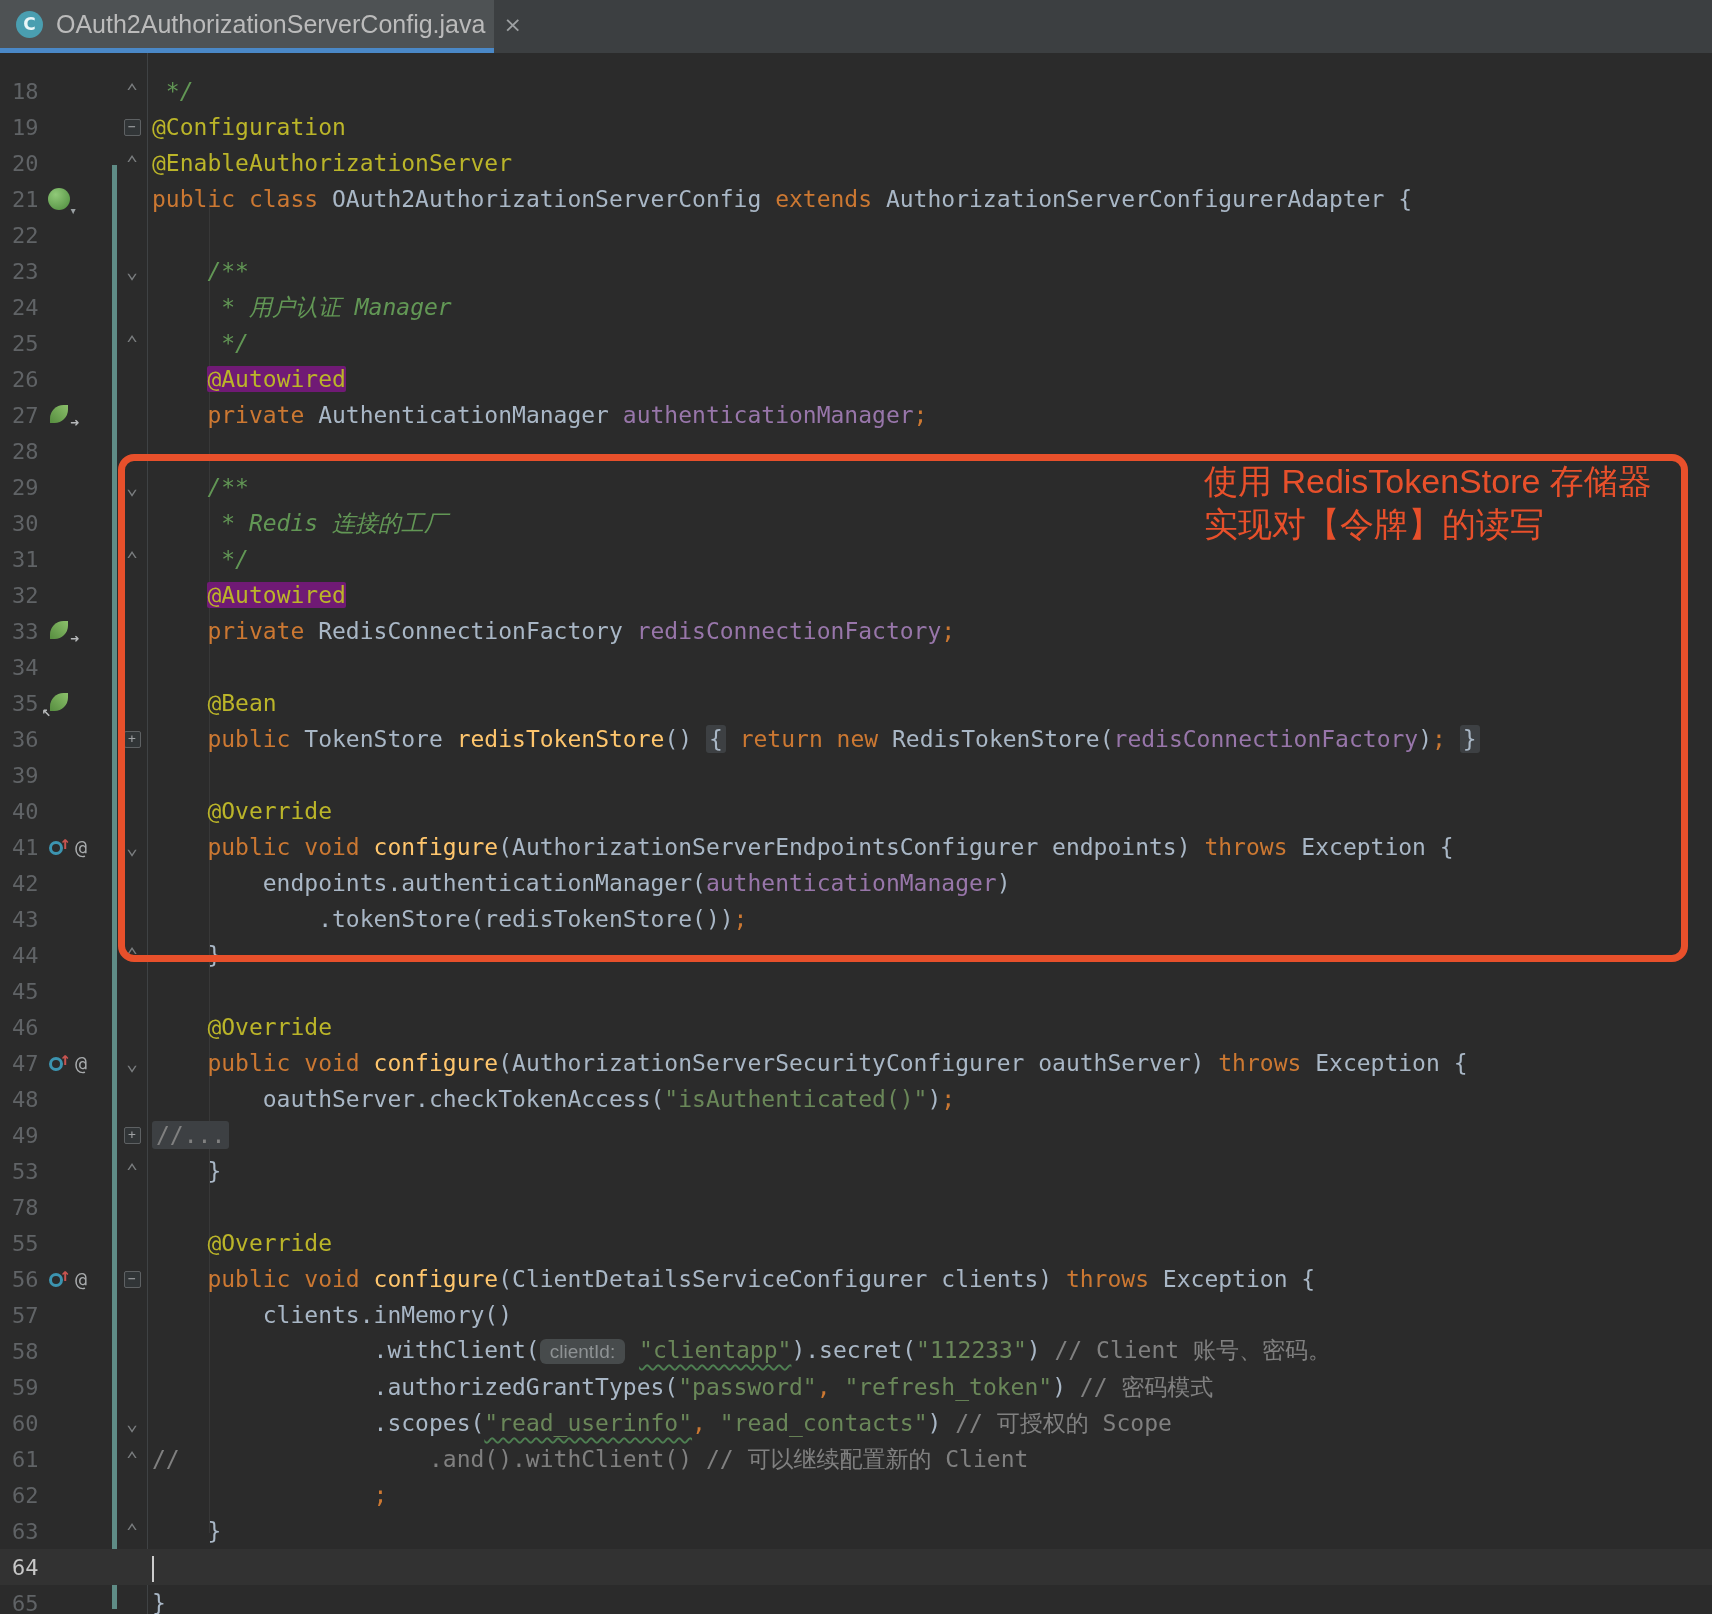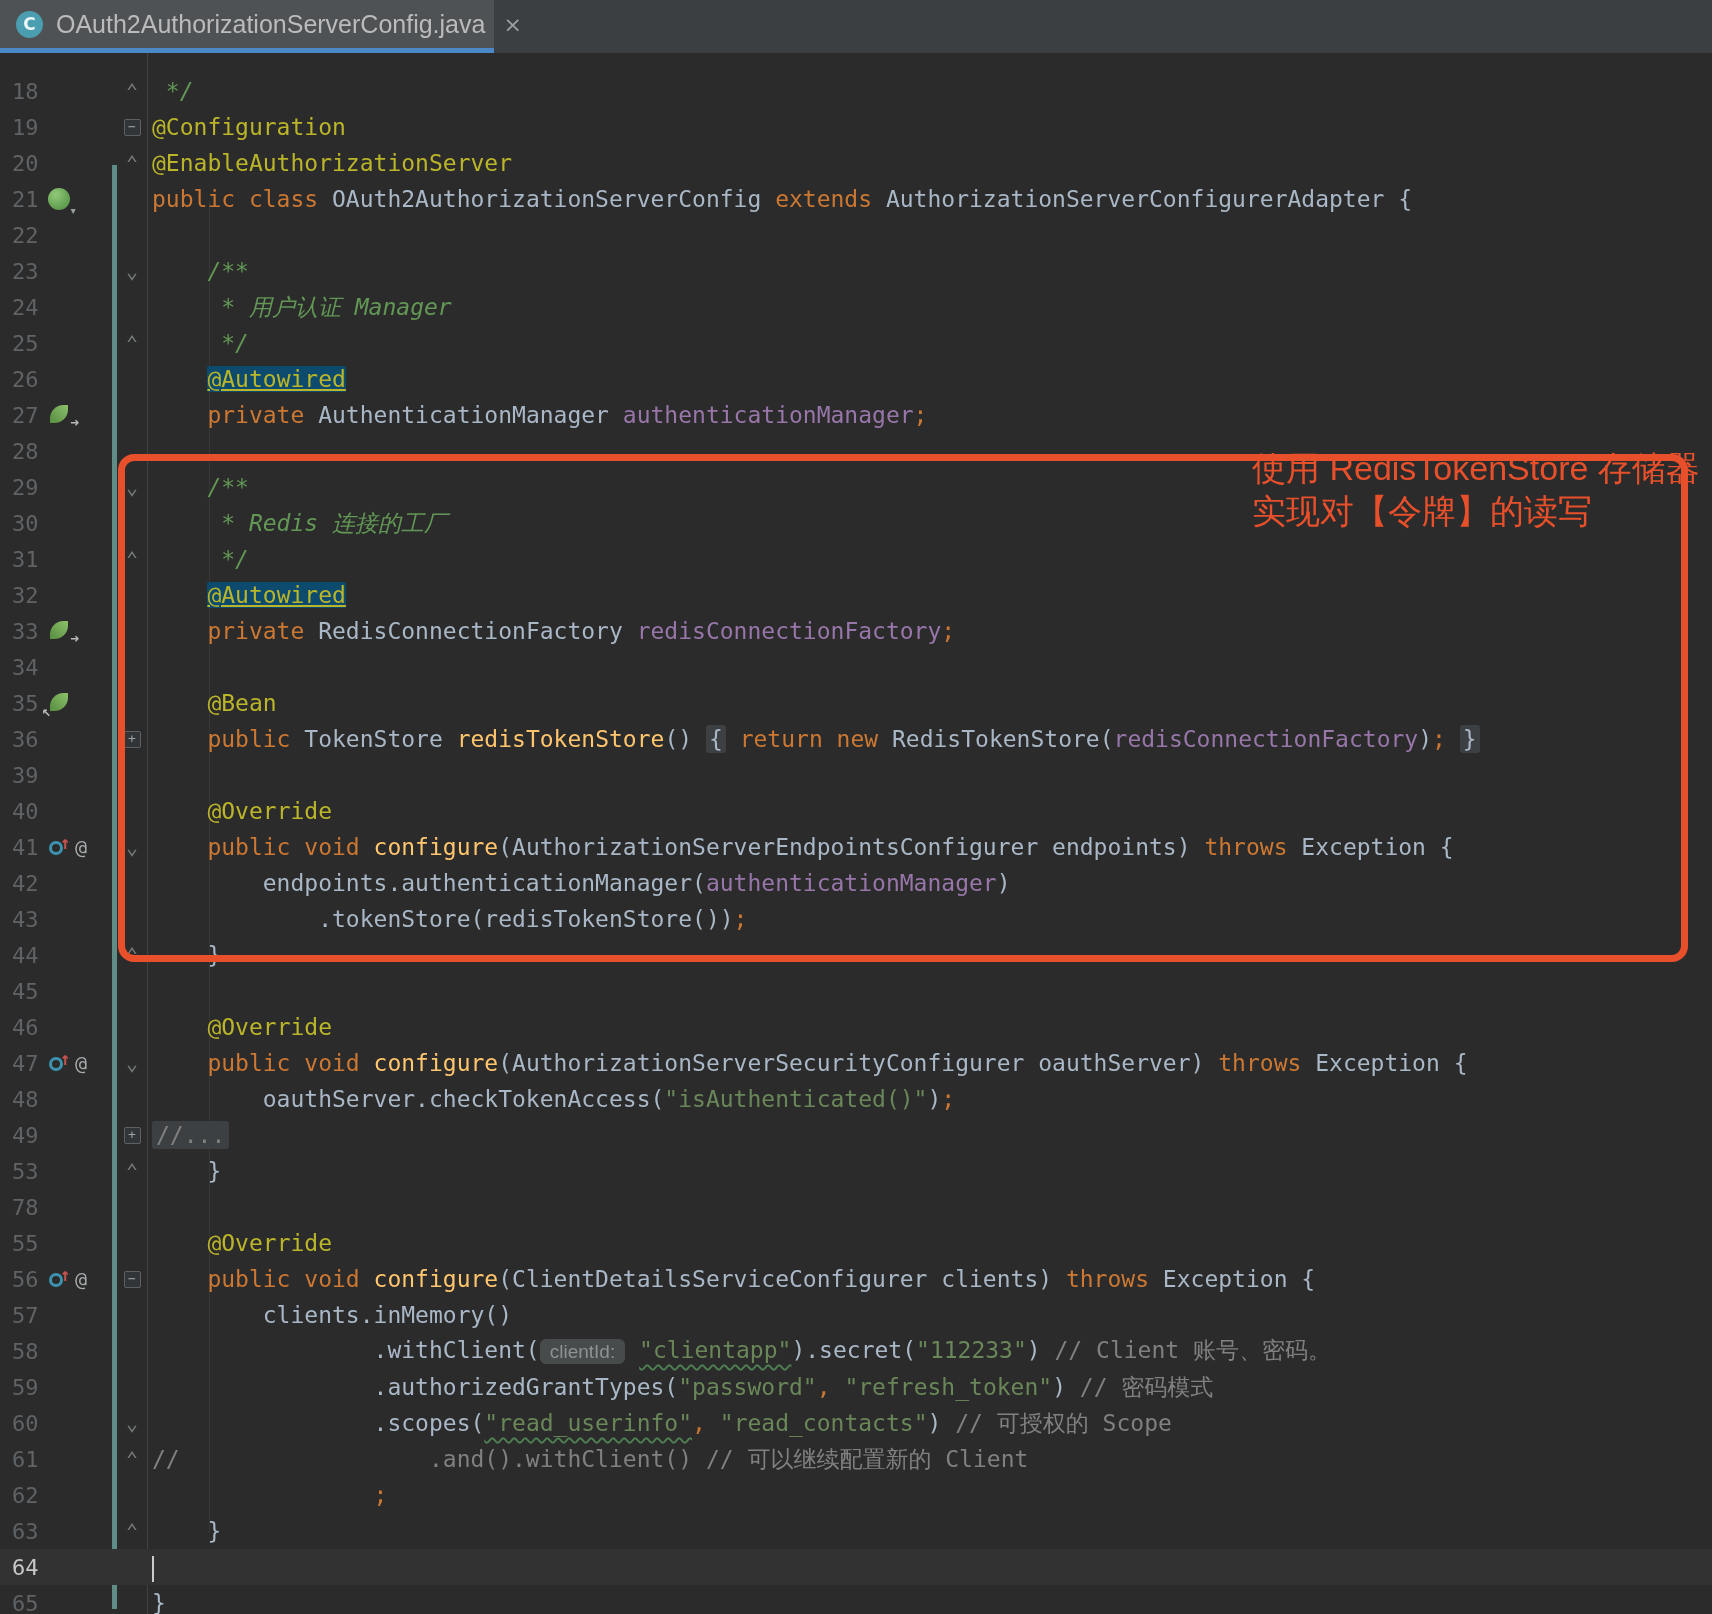--- a/index.html
+++ b/index.html
@@ -27,21 +27,21 @@
   .foldcol{width:40px;flex:none;display:flex;align-items:center;justify-content:center;
            color:#7A7D7F;font-size:20px;}
   .fbox{display:inline-block;width:15px;height:15px;border:1px solid #5E6163;border-radius:2px;
         color:#9FA2A4;font-size:13px;line-height:14px;text-align:center;background:#313537;}
   .code{white-space:pre;font-size:23px;line-height:36px;color:#A9B7C6;}
 
   
   .k{color:#CC7832;} .a{color:#BBB529;} .t{color:#A9B7C6;}
   .d{color:#629755;font-style:italic;} .s{color:#6A8759;} .f{color:#9876AA;}
   .m{color:#FFC66D;} .c{color:#808080;} .p{color:#CC7832;}
-  .hl{color:#BBB529;background:#0c4a6e;border-radius:2px;text-decoration:underline;}
+  .hl{color:#BBB529;background:#701a75;border-radius:2px;}
   .pill{background:#3D4043;border-radius:3px;padding:1px 3px;color:#A9B7C6;}
   .pillc{background:#3D4043;border-radius:3px;padding:1px 4px;color:#808080;}
   .sw{color:#6A8759;text-decoration:underline wavy #4E8052;text-decoration-thickness:2px;text-underline-offset:6px;}
   .hint{background:#474B4C;border-radius:6px;padding:2px 10px;color:#8E9294;font-size:19px;
         font-family:"Liberation Sans","DejaVu Sans",sans-serif;}
   .caret{display:inline-block;width:2px;height:26px;background:#CCCCCC;vertical-align:middle;}
 
   
   .ic-wrap{position:relative;width:27px;height:27px;flex:none;display:inline-block;margin-left:1px;}
   .ic-wrap.w2{width:48px;}
@@ -57,22 +57,22 @@
             border-radius:50%;box-sizing:border-box;}
   .ovr-up{position:absolute;left:13px;top:-2px;color:#C75450;font-size:18px;font-weight:bold;}
   .ovr-at{position:absolute;left:28px;top:1px;color:#A8ABAD;font-size:20px;}
 
   
   .vcsbar{position:absolute;left:112px;top:112px;width:5px;height:1444px;background:#5F8C86;}
   .gutter-sep{position:absolute;left:147px;top:0;width:1px;height:100%;background:#3F4244;}
   .indent-guide{position:absolute;left:209px;top:148px;width:1px;height:1332px;background:#383838;}
   .redbox{position:absolute;left:118px;top:401px;width:1570px;height:508px;border:7px solid #E8502B;
           border-radius:16px;box-sizing:border-box;pointer-events:none;}
-  .redtext{position:absolute;left:1204px;top:394px;color:#E8502B;
-           font:34px/43px "Liberation Sans","DejaVu Sans",sans-serif;pointer-events:none;margin-left:48px;}
+  .redtext{position:absolute;left:1204px;top:407px;color:#E8502B;
+           font:34px/43px "Liberation Sans","DejaVu Sans",sans-serif;pointer-events:none;}
 </style>
 </head>
 <body>
 
 <div class="tabbar">
   <div class="tab">
     <span class="ticon">C</span>
     <span class="ttitle">OAuth2AuthorizationServerConfig.java</span>
     <span class="tclose">×</span>
   </div>

